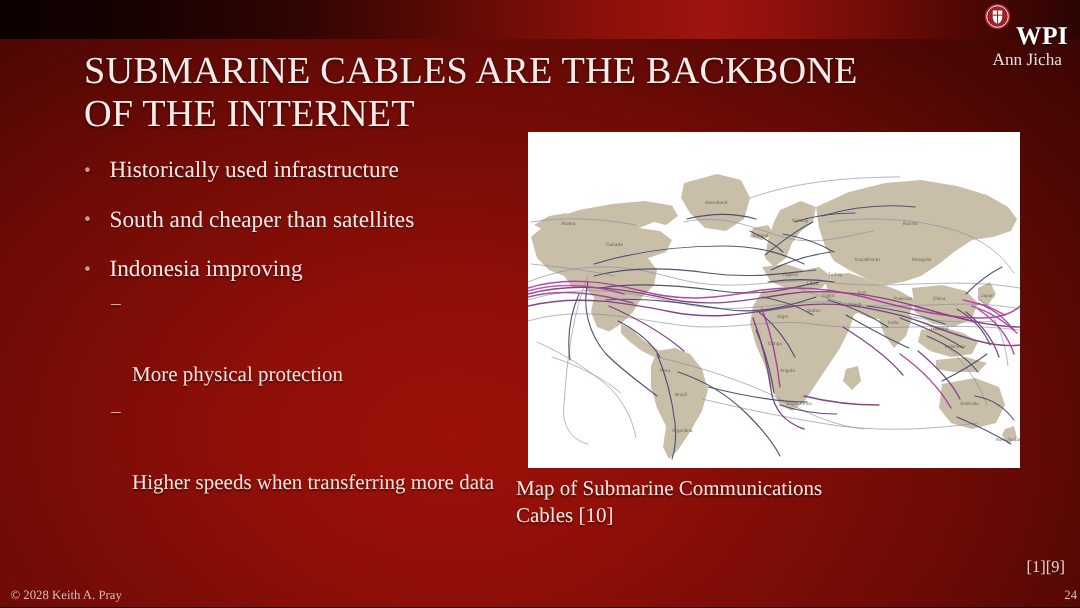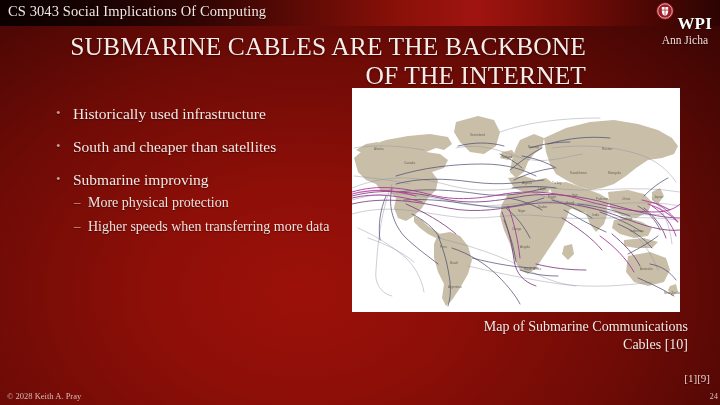--- a/index.html
+++ b/index.html
@@ -69,21 +69,20 @@
   
   .slide-title {
     position: absolute;
     left: 56px; top: 32px;
     width: 530px;
     font-size: 25.5px;
     line-height: 1.14;
     color: #f7ece9;
     letter-spacing: 0.1px;
     text-shadow: 0 1px 2px rgba(0,0,0,.5);
-    text-align: right;
   }
   .slide-title .l2 { display: block; }
 
   
   .bullets {
     position: absolute;
     left: 56px; top: 104px;
     width: 290px;
   }
   .bullet {
@@ -112,37 +111,37 @@
     font-size: 14px;
     line-height: 1.25;
     padding-left: 18px;
     text-shadow: 0 1px 1px rgba(0,0,0,.5);
   }
   .subbullet .marker {
     flex: 0 0 14px;
     color: #dcb3ac;
     font-size: 13px;
   }
-  .subbullet .btext { flex: 1 1 auto; }
+  .subbullet .btext { flex: 1 1 auto; margin-top: 48px; }
 
   
   .figure {
     position: absolute;
     left: 352px; top: 88px;
     width: 328px; height: 224px;
     background: #ffffff;
     overflow: hidden;
   }
   .figure svg { display: block; }
 
   .caption {
     position: absolute;
-    left: 360px; top: 318px;
+    left: 344px; top: 318px;
     width: 328px;
-    text-align: right;
+    text-align: left;
     font-size: 14px;
     line-height: 1.25;
     color: #f6e9e6;
     text-shadow: 0 1px 1px rgba(0,0,0,.5);
   }
 
   
   .refs {
     position: absolute;
     right: 10px; top: 372px;
@@ -162,21 +161,20 @@
     font-size: 8.5px;
     color: #d8bdb8;
   }
 </style>
 </head>
 <body>
 
 <div class="slide">
 
   <div class="headerbar">
-    <div class="header-title">CS 3043 Social Implications Of Computing</div>
 
     <div class="wpi-logo">
       <span class="wpi-seal">
         <svg width="18" height="18" viewBox="0 0 40 40">
           <circle cx="20" cy="20" r="19" fill="#9f1f27"></circle>
           <circle cx="20" cy="20" r="16" fill="none" stroke="#ffffff" stroke-width="1.4"></circle>
           <circle cx="20" cy="20" r="12.5" fill="#9f1f27"></circle>
           <path d="M13 11 h14 v10 q0 7 -7 10 q-7 -3 -7 -10 z" fill="#ffffff"></path>
           <path d="M20 11 v20" stroke="#9f1f27" stroke-width="1.6"></path>
           <path d="M13 18 h14" stroke="#9f1f27" stroke-width="1.6"></path>
@@ -201,21 +199,21 @@
     </div>
 
     <div class="bullet">
       <span class="marker">•</span>
       <span class="btext">South and cheaper than satellites</span>
     </div>
 
     <div>
       <div class="bullet" style="margin-bottom:4px;">
         <span class="marker">•</span>
-        <span class="btext">Submarine improving</span>
+        <span class="btext">Indonesia improving</span>
       </div>
       <div class="subbullets">
         <div class="subbullet">
           <span class="marker">–</span>
           <span class="btext">More physical protection</span>
         </div>
         <div class="subbullet">
           <span class="marker">–</span>
           <span class="btext">Higher speeds when transferring more data</span>
         </div>

